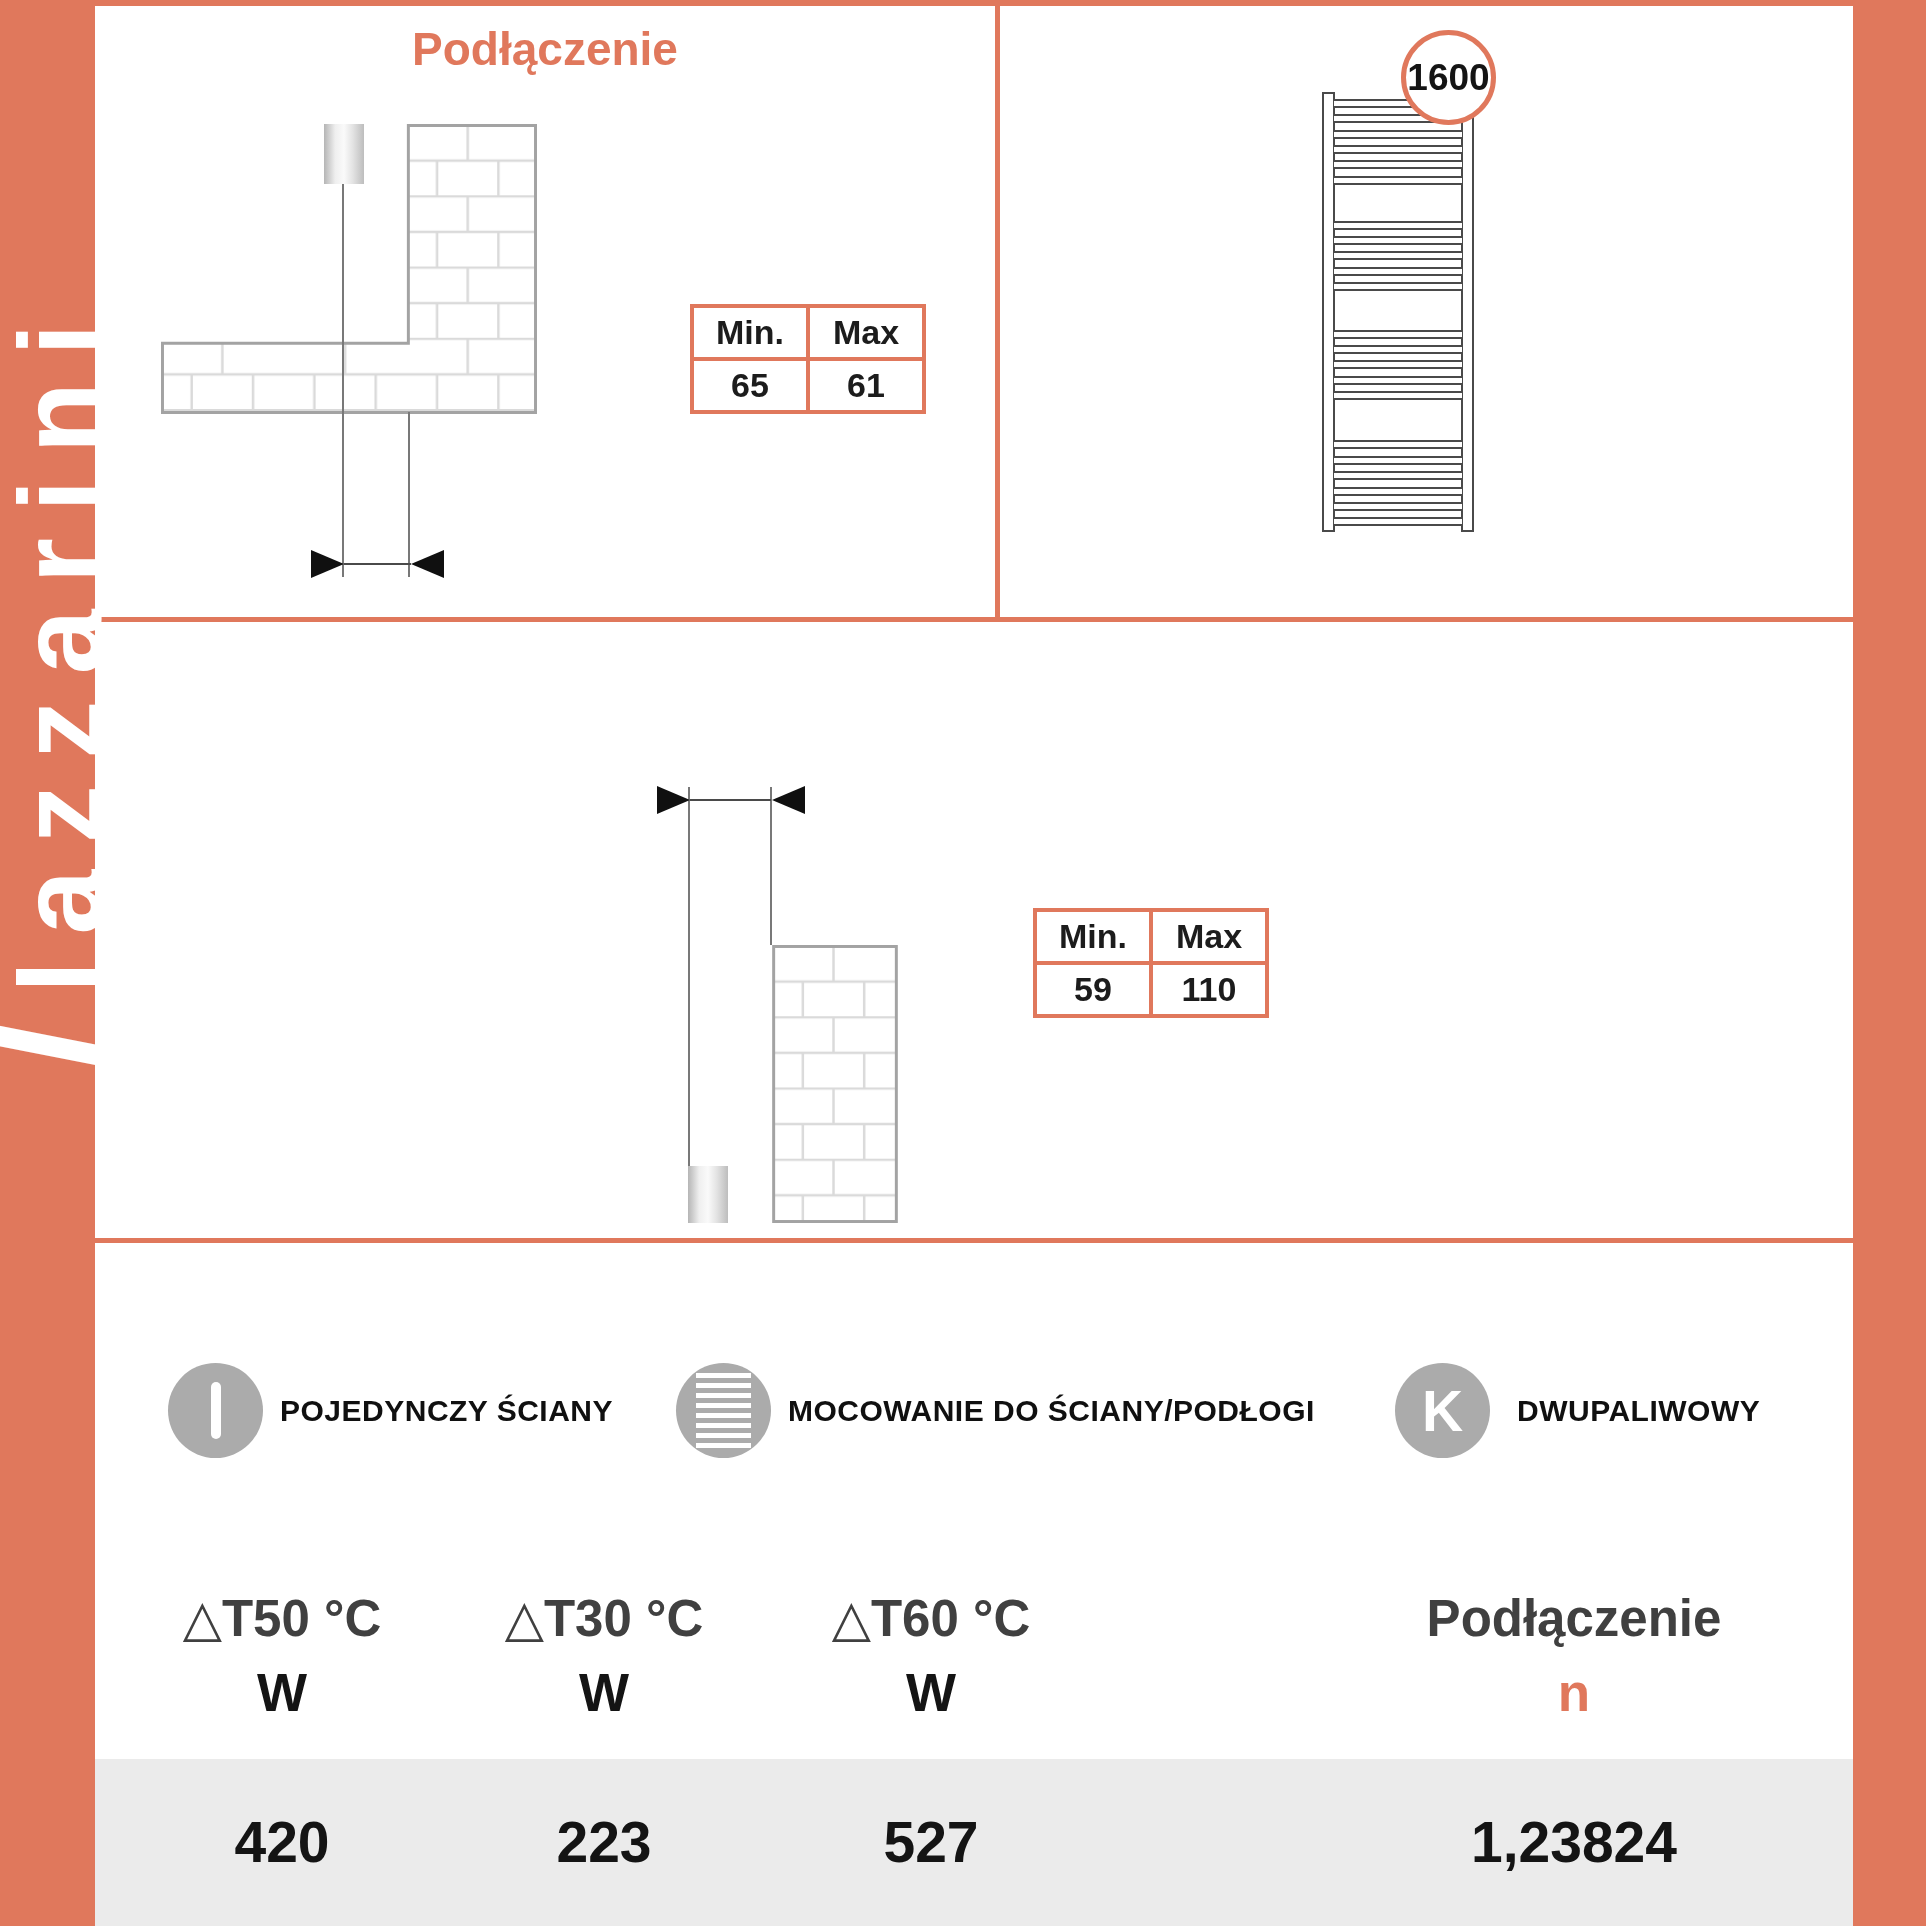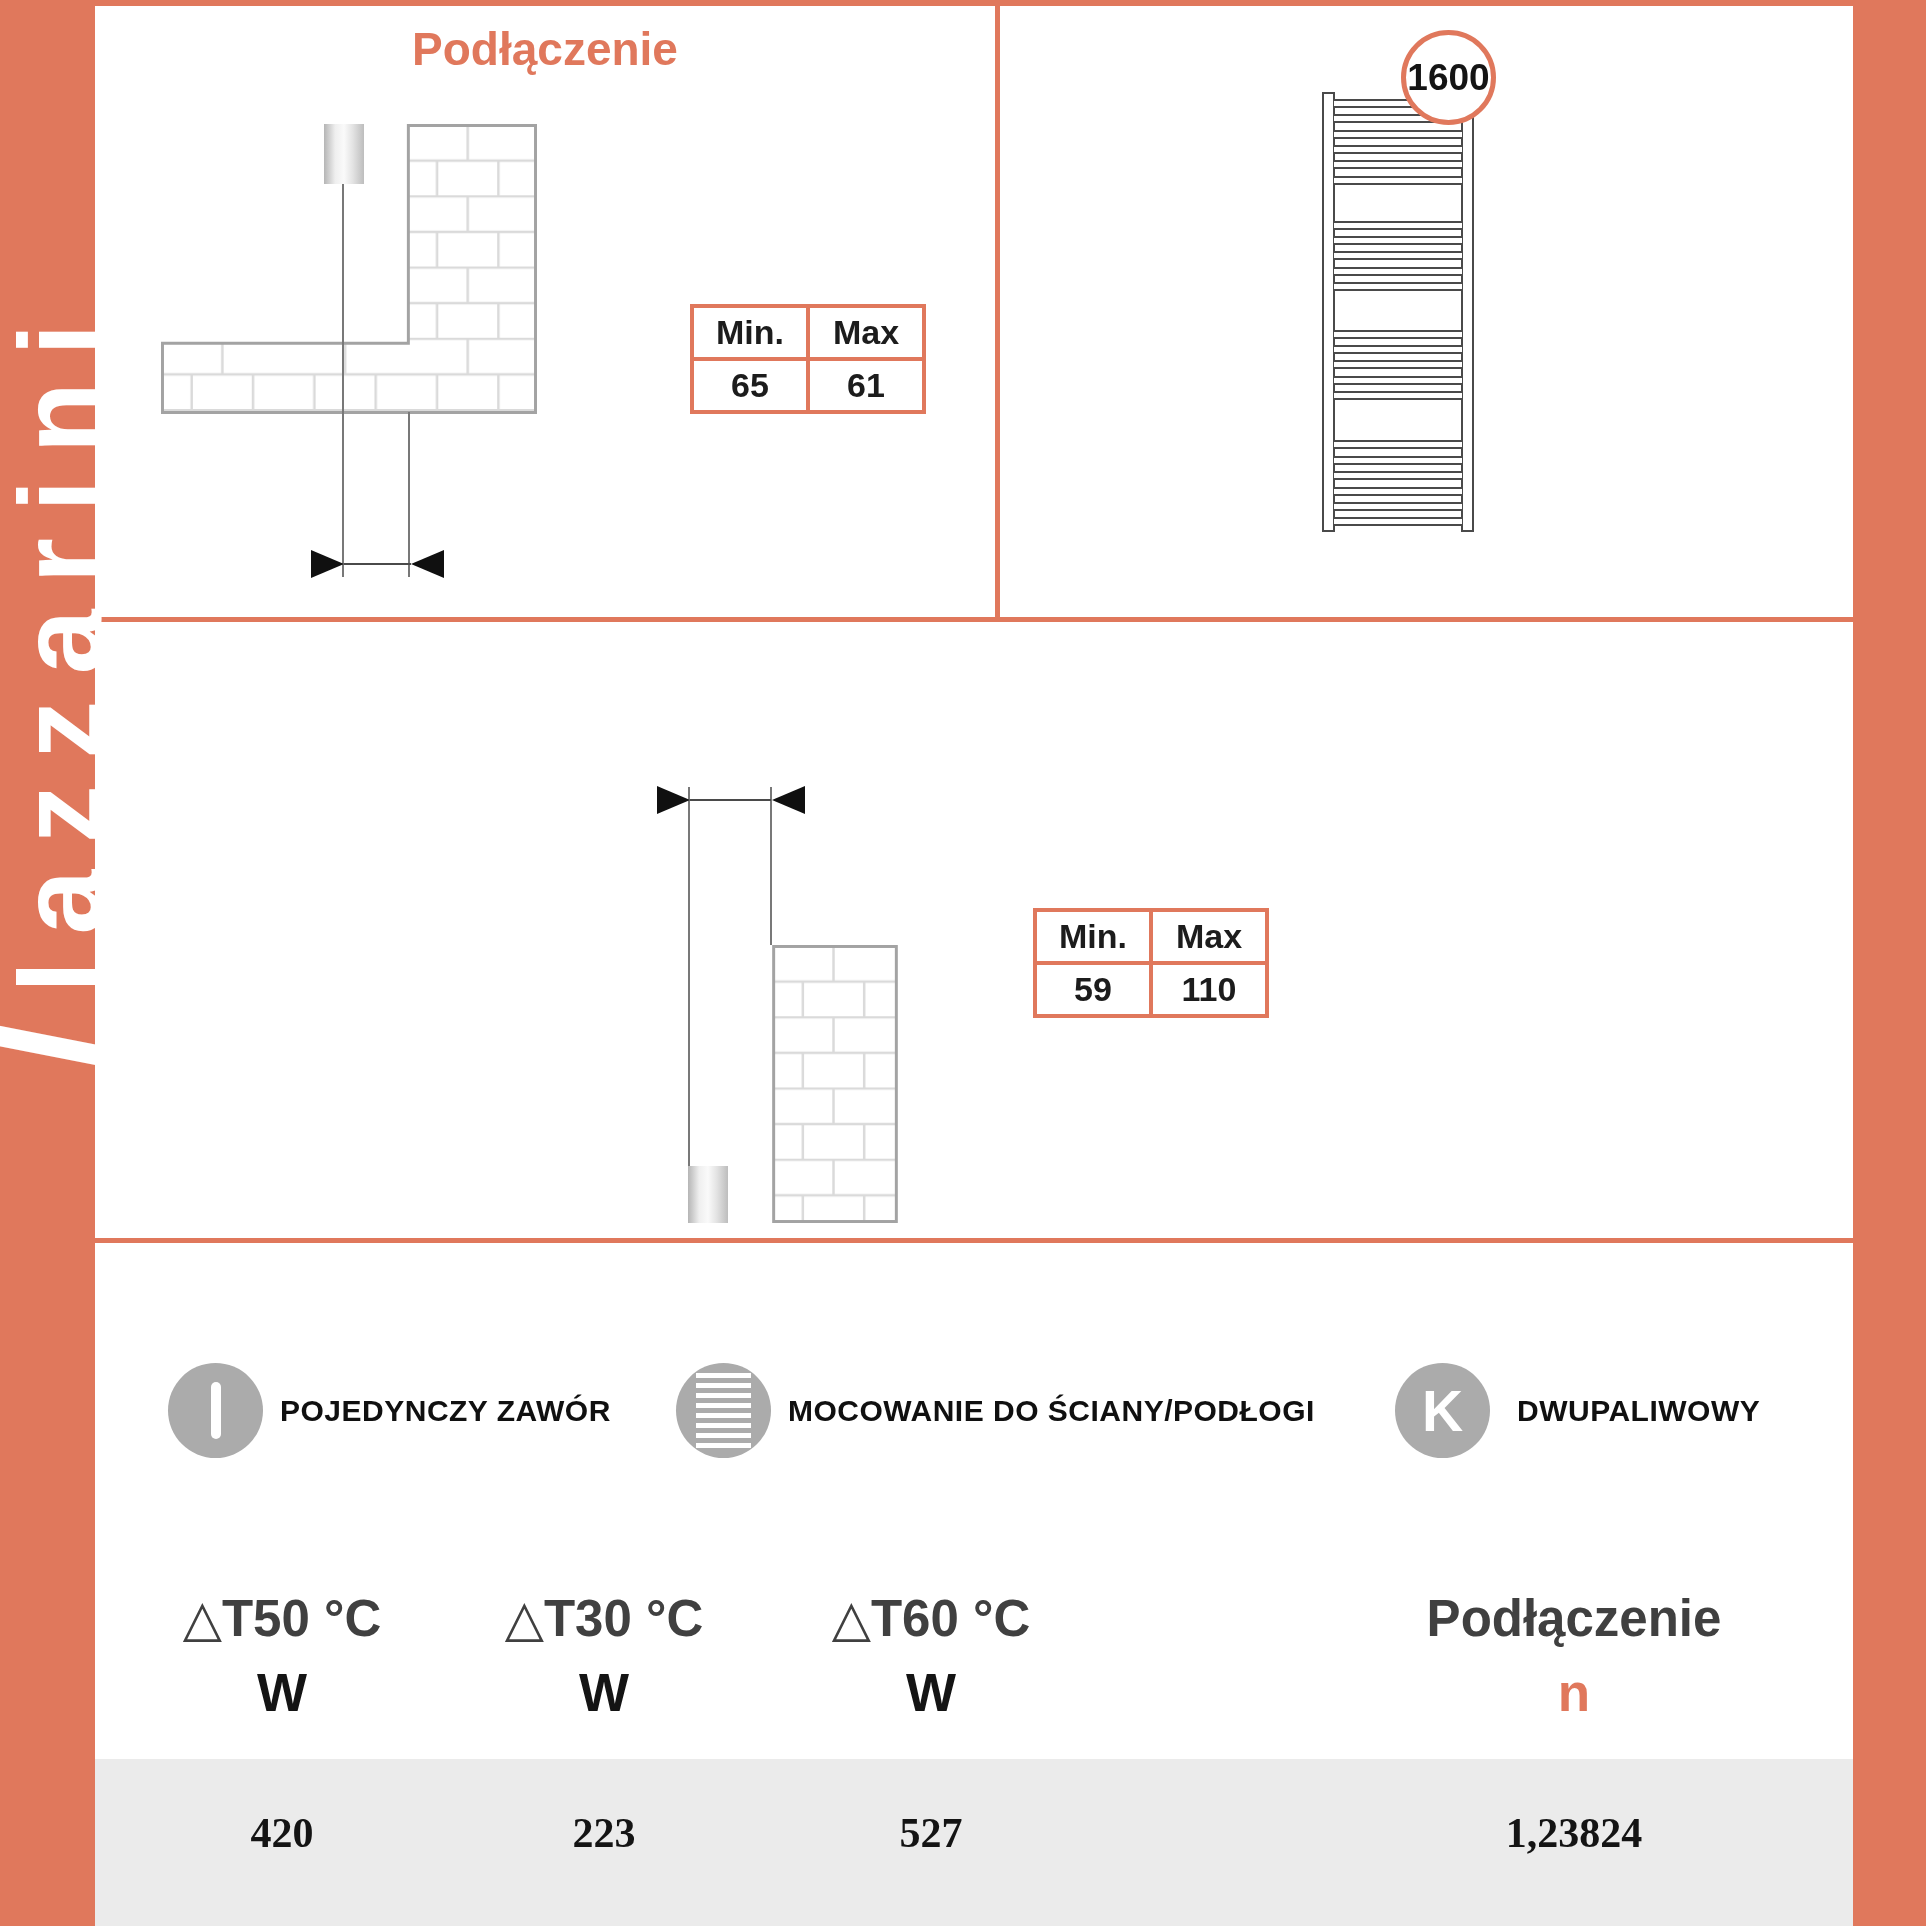--- a/index.html
+++ b/index.html
@@ -64,21 +64,21 @@
   .mount-bar { width:55px; height:5px; background:#ffffff; margin:2.5px 0; }
   .k-letter { font-size:57px; font-weight:700; color:#ffffff; }
 
   
   .spec-col { position:absolute; transform:translateX(-50%); text-align:center; white-space:nowrap; }
   .spec-header { font-size:51px; font-weight:700; color:#404040; }
   .spec-unit { font-size:53px; font-weight:700; color:#141414; margin-top:14px; }
   .spec-unit.accent { color:#e0785c; }
   .value-band { position:absolute; left:95px; top:1759px; width:1758px; height:167px; background:#ebebeb; }
   .spec-value { position:absolute; transform:translateX(-50%); top:1809px;
-                font-size:42px; font-weight:700; color:#141414; white-space:nowrap;font-family:Liberation Serif, serif; }
+                font-size:57px; font-weight:700; color:#141414; white-space:nowrap; }
 </style>
 </head>
 <body>
 
 <div class="page">
 
   <svg width="0" height="0" style="position:absolute">
     <defs>
       <pattern id="brick" width="124" height="72" patternUnits="userSpaceOnUse">
         <rect width="124" height="72" fill="#ffffff"></rect>
@@ -179,21 +179,21 @@
     <tr>
       <td>59</td>
       <td>110</td>
     </tr>
   </tbody>
     </table>
 
   <div class="legend-icon" style="left:168px; top:1363px">
     <div class="valve-bar"></div>
   </div>
-  <div class="legend-label" style="left:280px; top:1394px">POJEDYNCZY ZAWÓR</div>
+  <div class="legend-label" style="left:280px; top:1394px">POJEDYNCZY ŚCIANY</div>
 
   <div class="legend-icon" style="left:676px; top:1363px">
     <div class="mount-bar"></div>
     <div class="mount-bar"></div>
     <div class="mount-bar"></div>
     <div class="mount-bar"></div>
     <div class="mount-bar"></div>
     <div class="mount-bar"></div>
     <div class="mount-bar"></div>
     <div class="mount-bar"></div>

